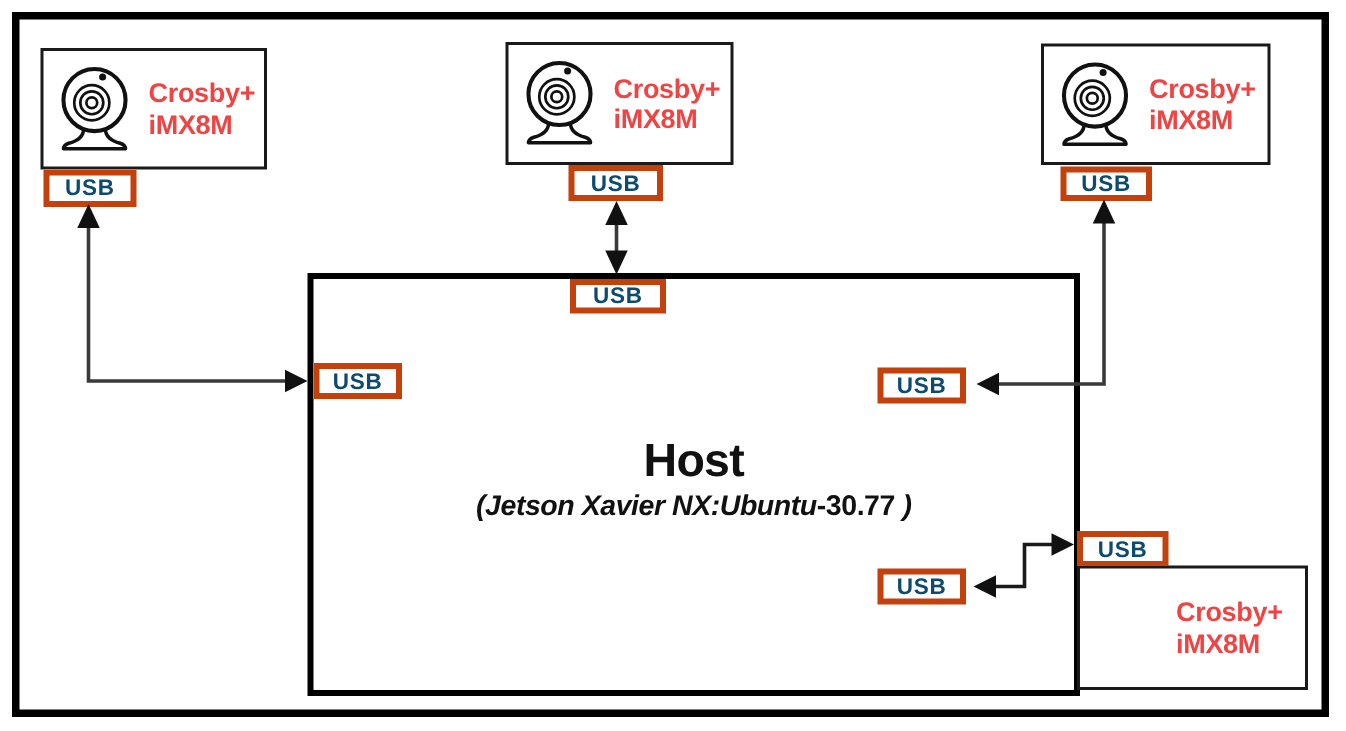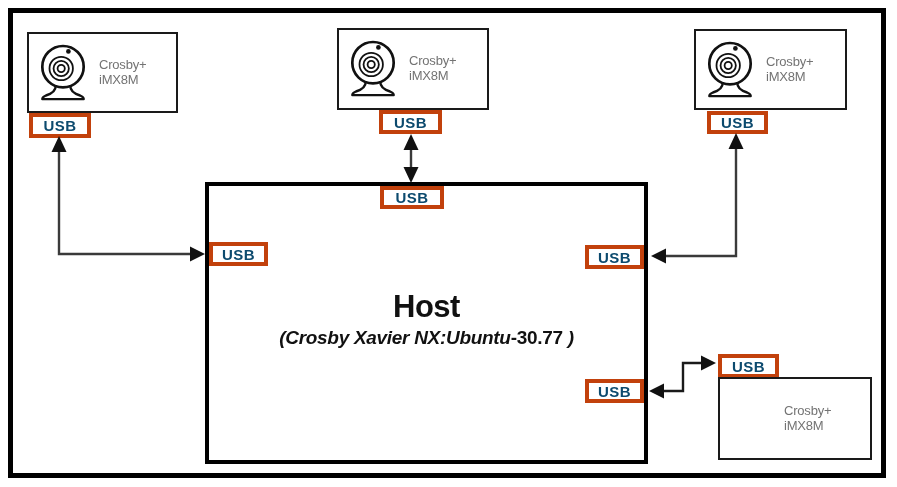--- a/index.html
+++ b/index.html
@@ -17,33 +17,33 @@
     border: 5px solid #000000; background: #ffffff;
   }
   
   .dev-box {
     position: absolute; background: #ffffff;
     border: 2px solid #1a1a1a;
     display: flex; align-items: center;
   }
   .cam-box { padding-left: 7px; gap: 9px; }
   .dev-label {
-    font-weight: normal; font-size: 13px; line-height: 1.12;
-    letter-spacing: -0.2px; color: #737373; white-space: nowrap;
+    font-weight: bold; font-size: 18px; line-height: 1.12;
+    letter-spacing: -0.2px; color: #ef4444; white-space: nowrap;
   }
   .webcam { flex: 0 0 auto; }
   
   .usb {
     position: absolute; background: #ffffff; border: 4px solid #c2410c;
     display: flex; align-items: center; justify-content: center;
     font-weight: bold; font-size: 15px; letter-spacing: 0.5px; color: #0c4a6e;
   }
   
   .host {
-    position: absolute; left: 205px; top: 182px; width: 443px; height: 282px;
+    position: absolute; left: 205px; top: 182px; width: 515px; height: 282px;
     border: 4px solid #000000; background: #ffffff;
   }
   .host-title-wrap {
     position: absolute; left: 0; right: 0; top: 103px; text-align: center;
   }
   .host-title {
     font-weight: bold; font-size: 31px; color: #111111; letter-spacing: -0.5px;
   }
   .host-subtitle {
     margin-top: 2px; font-weight: bold; font-size: 19px; color: #111111;
@@ -102,21 +102,21 @@
     <div class="dev-label">
       <div>Crosby+</div>
       <div>iMX8M</div>
     </div>
   </div>
   <div class="usb" style="left:707px; top:111px; width:61px; height:23px;">USB</div>
 
   <div class="host">
     <div class="host-title-wrap">
       <div class="host-title">Host</div>
-      <div class="host-subtitle"><span class="it">(Crosby Xavier NX:Ubuntu</span><span>-30.77</span><span class="it"> )</span></div>
+      <div class="host-subtitle"><span class="it">(Jetson Xavier NX:Ubuntu</span><span>-30.77</span><span class="it"> )</span></div>
     </div>
   </div>
   <div class="usb" style="left:380px; top:186px; width:64px; height:23px;">USB</div>
   <div class="usb" style="left:209px; top:242px; width:59px; height:24px;">USB</div>
   <div class="usb" style="left:585px; top:245px; width:59px; height:24px;">USB</div>
   <div class="usb" style="left:585px; top:379px; width:59px; height:24px;">USB</div>
 
   <div class="usb" style="left:718px; top:354px; width:61px; height:24px;">USB</div>
   <div class="dev-box" style="left:718px; top:377px; width:154px; height:83px; padding-left:64px;">
     <div class="dev-label">

